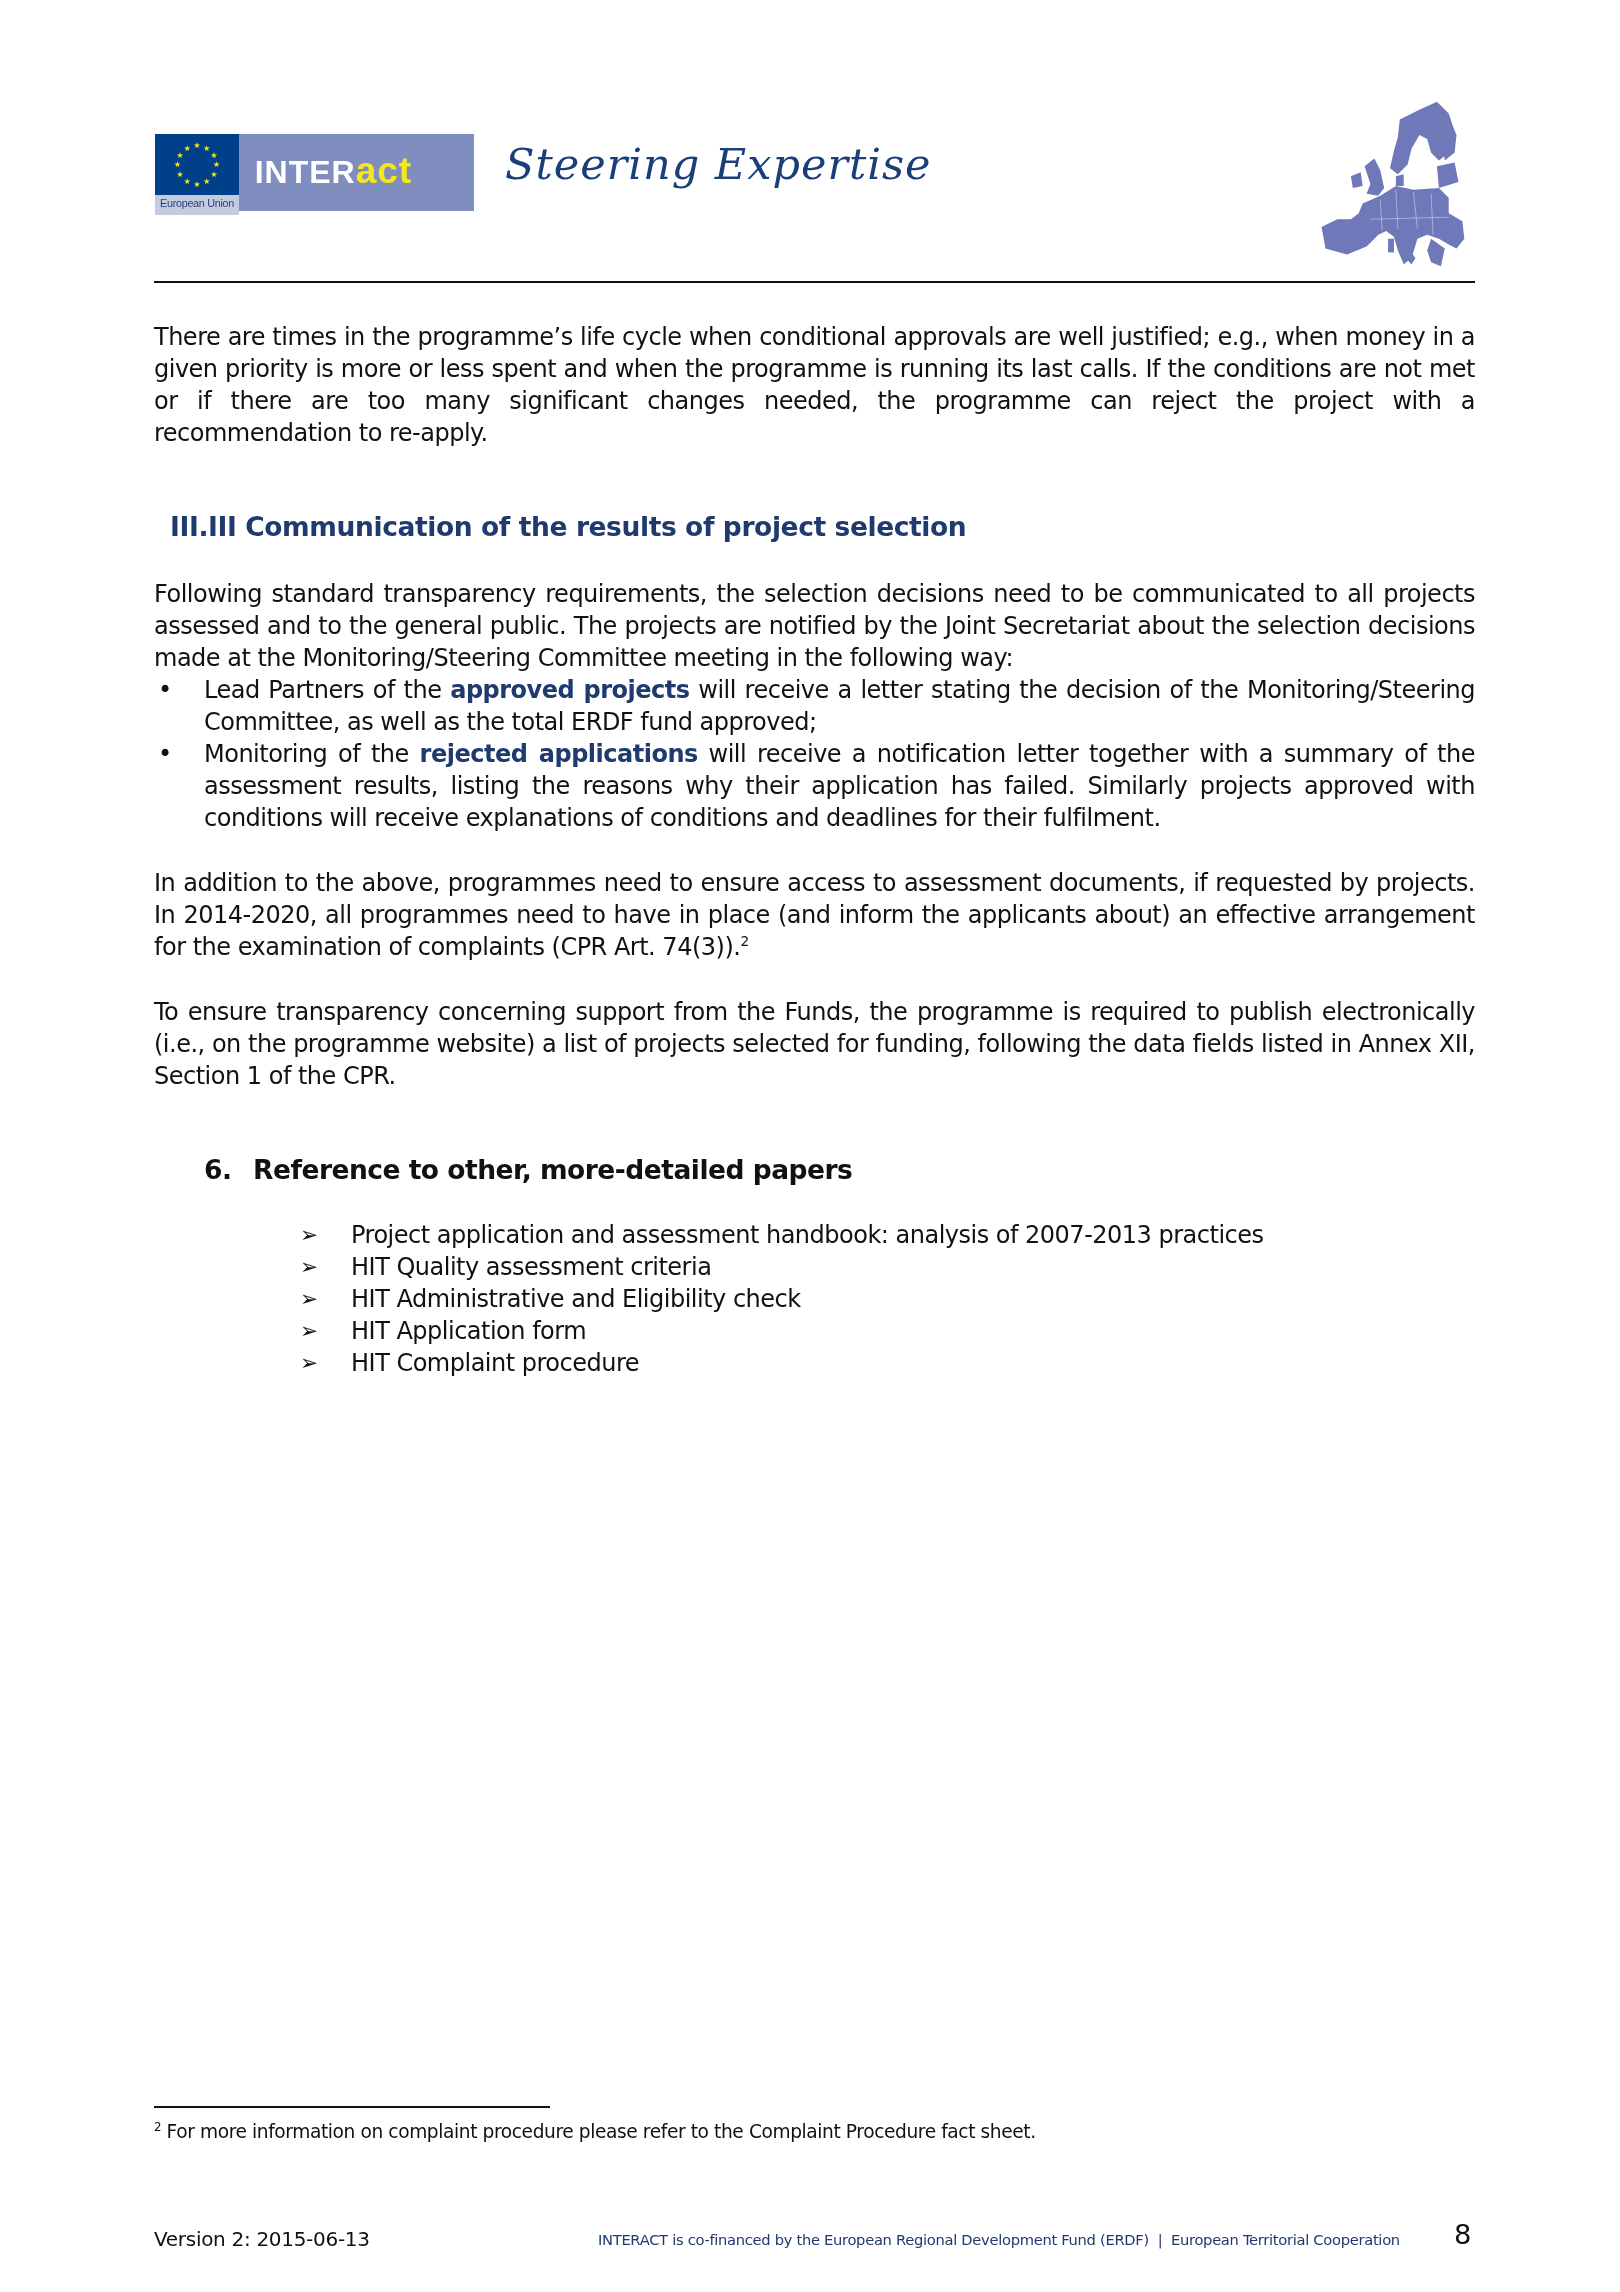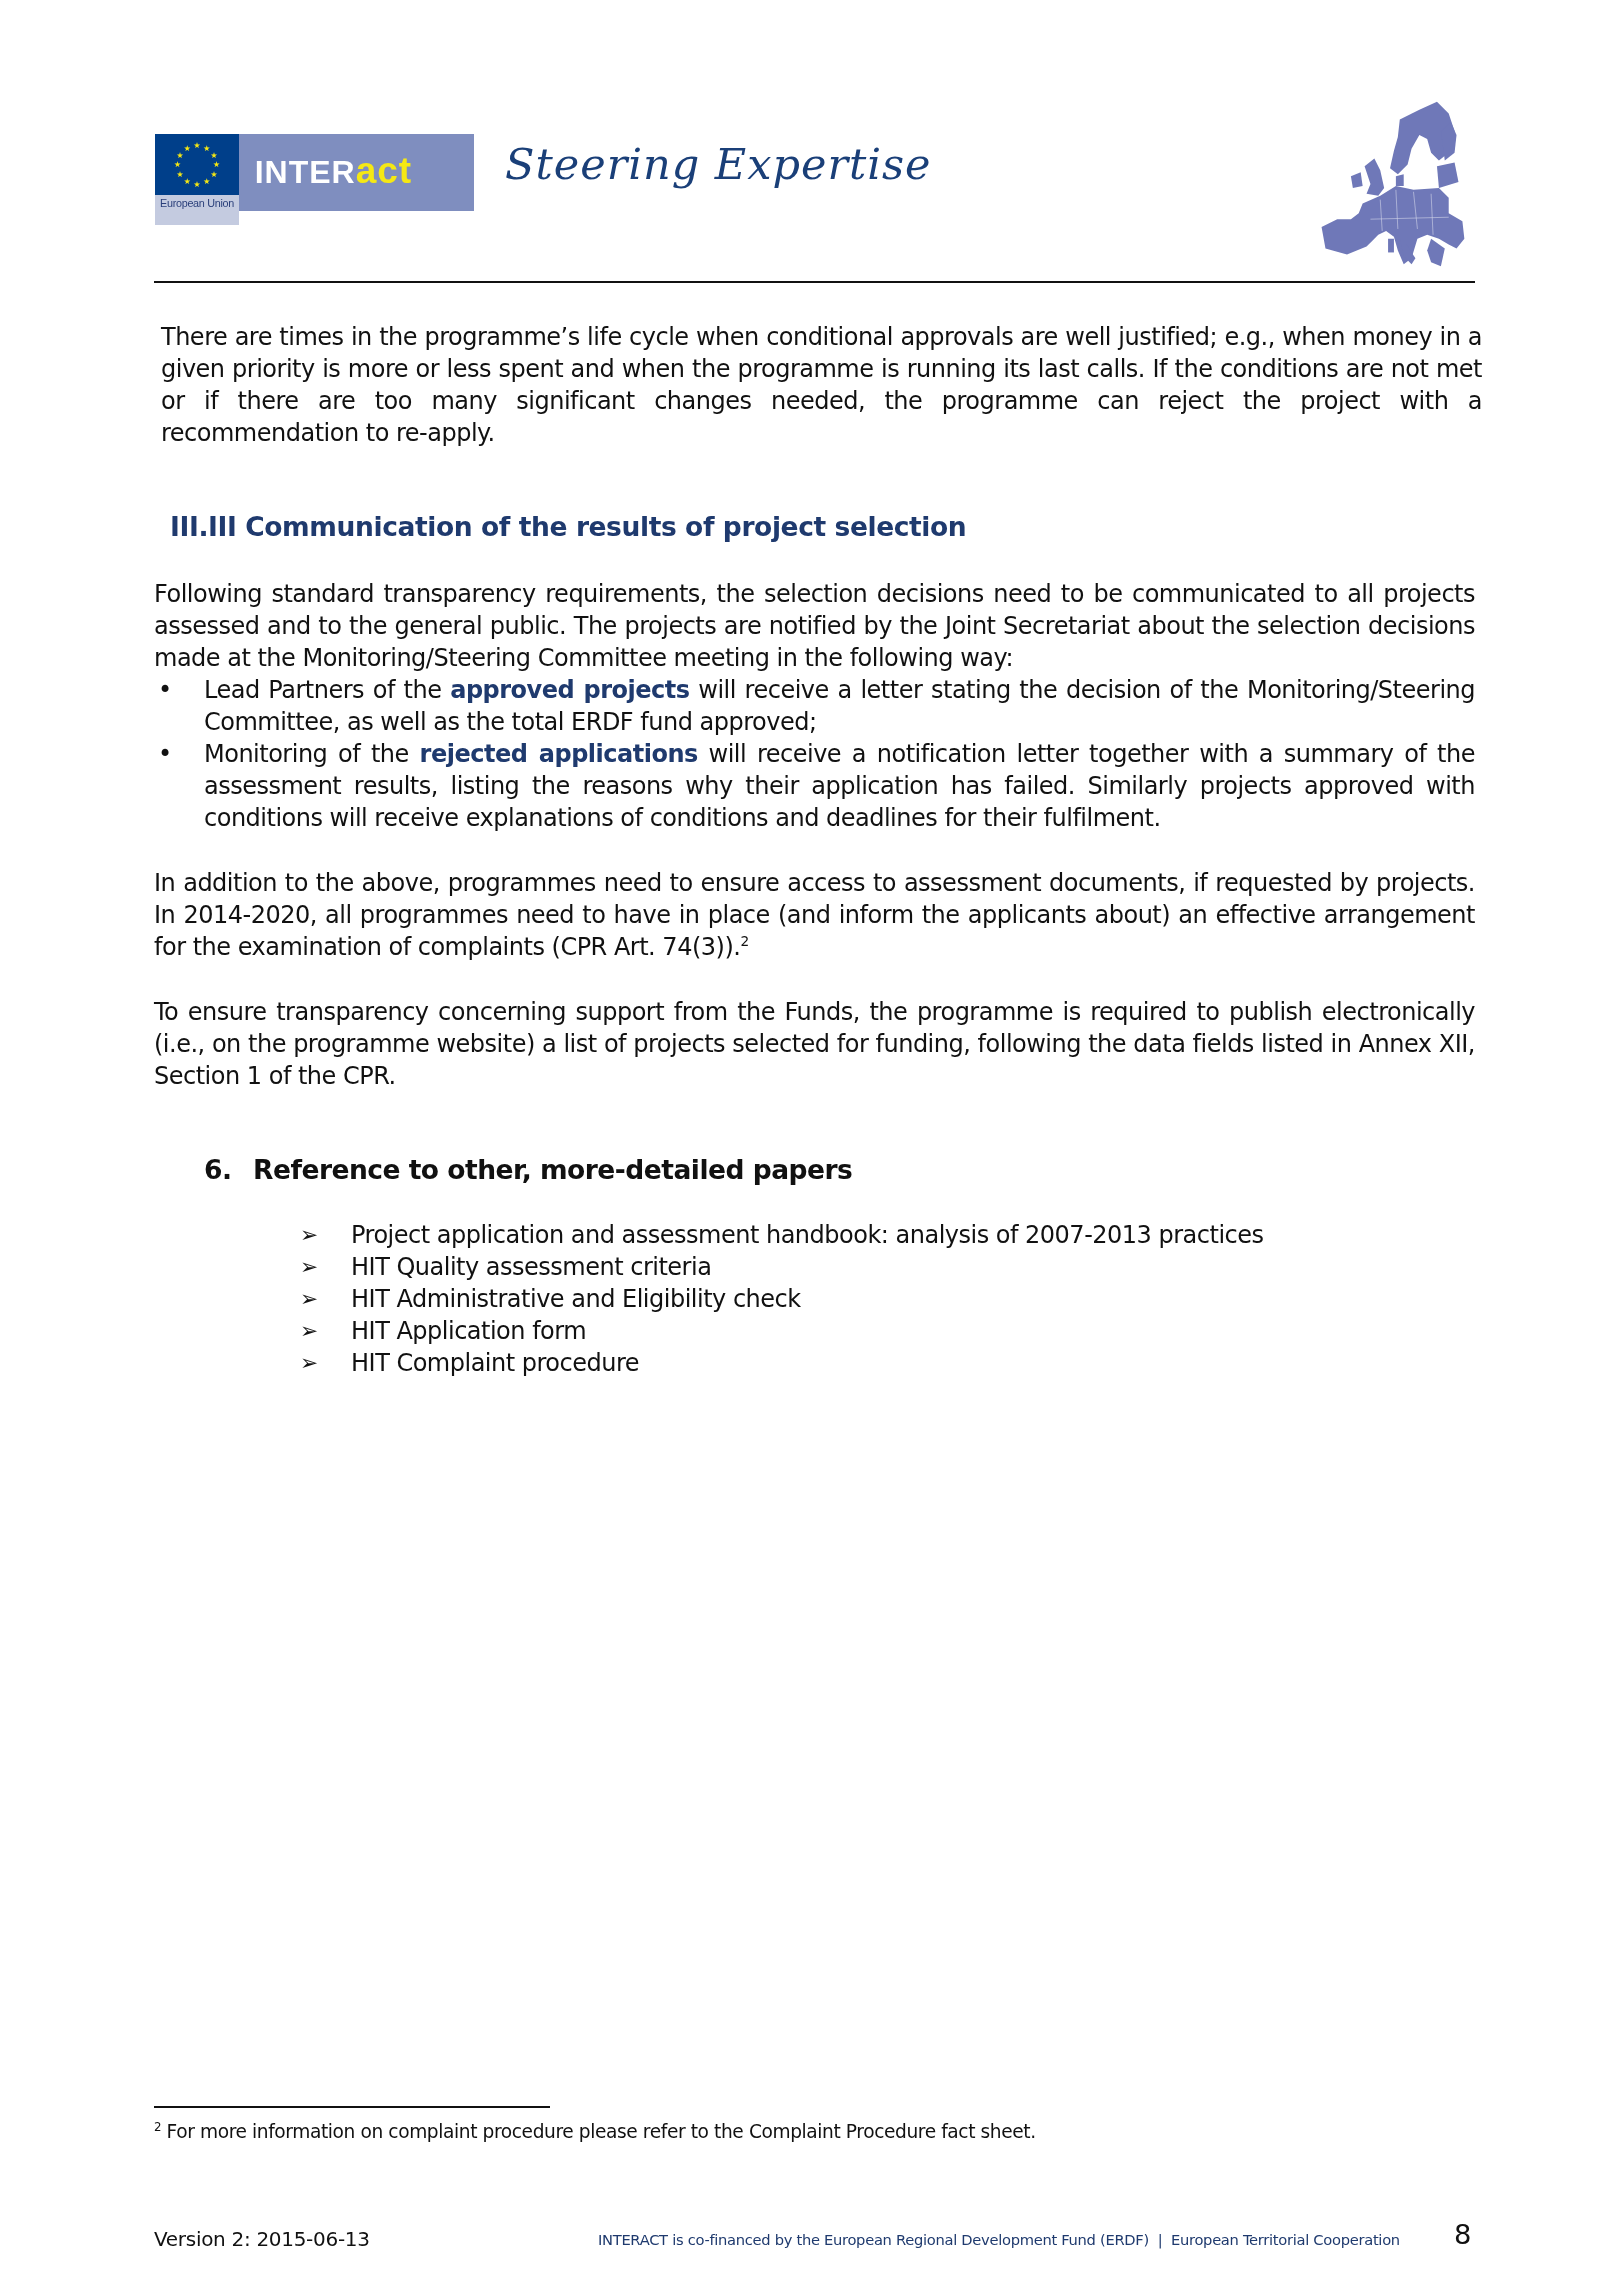--- a/index.html
+++ b/index.html
@@ -3,40 +3,40 @@
 <meta charset="utf-8">
 <style>
   html, body { margin: 0; padding: 0; background: #ffffff; }
   body { width: 1620px; height: 2293px; position: relative; overflow: hidden;
          font-family: "DejaVu Sans", sans-serif; color: #111; }
   .abs { position: absolute; }
 
   
   #logo { left: 155px; top: 134px; width: 320px; height: 77px; }
   #eu-flag { left: 0; top: 0; width: 84px; height: 61px; background: #003f8a; }
-  #eu-label { left: 0; top: 61px; width: 84px; height: 30px; background: #c4cbe0;
+  #eu-label { left: 0; top: 61px; width: 84px; height: 20px; background: #c4cbe0;
               font-family: "Liberation Sans", sans-serif; font-size: 10.8px; color: #2a3f7a;
               text-align: center; line-height: 16.7px; letter-spacing: -0.3px; }
   #interact-box { left: 84px; top: 0; width: 235px; height: 77px; background: #7f8ebf; }
   #interact-word { left: 15.7px; top: 11.8px; font-family: "Liberation Sans", sans-serif;
                    font-weight: bold; font-size: 37px; line-height: 49px; letter-spacing: 1px; }
   #interact-inter { color: #ffffff; font-size: 32px; }
   #interact-act { color: #f5e814; font-size: 37px; }
   #tagline { left: 505px; top: 139px; font-family: "DejaVu Serif", serif; font-style: italic;
              font-size: 43px; color: #1a3f78; letter-spacing: 1px; }
   #europe-map { left: 1302px; top: 92px; width: 178px; height: 182px; }
   #header-rule { left: 154px; top: 281px; width: 1321px; height: 2px; background: #111; }
 
   
   .para { font-family: "DejaVu Sans", sans-serif; font-size: 24px; line-height: 32px;
           text-align: justify; width: 1321px; left: 154px; letter-spacing: -0.5px; }
   .para p { margin: 0; }
   .heading-blue { color: #1f3a6e; font-weight: bold; font-size: 26.5px; letter-spacing: -0.4px; }
   .hl { color: #1f3a6e; font-weight: bold; }
-  #para1 { top: 321px; margin-left: 7px; }
+  #para1 { top: 321px; }
   #sec-heading { left: 170px; top: 511px; }
   #para2 { top: 578px; }
   #bullets { left: 154px; top: 674px; width: 1321px; font-size: 24px; line-height: 32px;
              letter-spacing: -0.5px; }
   .bullet-row { position: relative; padding-left: 50px; text-align: justify; margin-bottom: 0; }
   .bullet-dot { position: absolute; left: 3.9px; top: 0; }
   #para3 { top: 867px; }
   #para4 { top: 996px; }
   sup { font-size: 13.7px; vertical-align: super; line-height: 0; }
 

